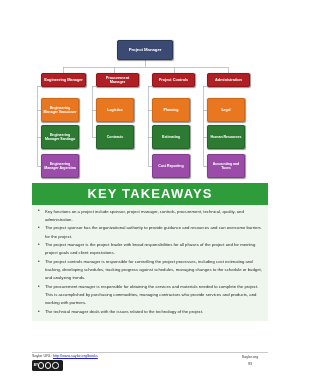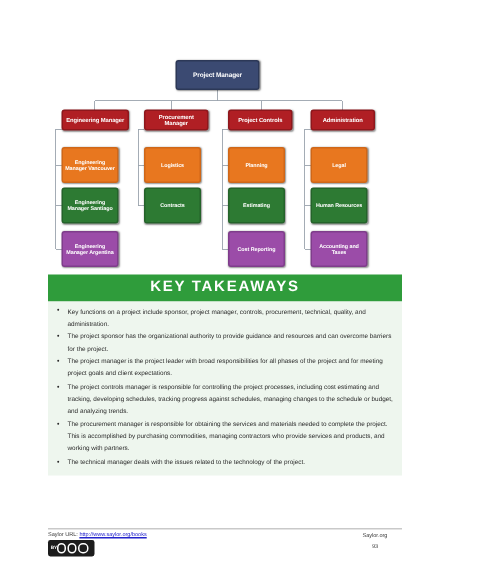--- a/index.html
+++ b/index.html
@@ -81,21 +81,21 @@
   .kt-wrap {
     position: absolute;
     left: 32px;
     top: 183px;
     width: 236px;
   }
   .kt-banner {
     background: #2f9c3b;
     color: #ffffff;
     text-align: center;
-    font-size: 10px;
+    font-size: 13px;
     font-weight: bold;
     letter-spacing: 1.15px;
     padding: 3.2px 0 3.4px 0;
   }
   .kt-body {
     background: #eef6ee;
     padding: 3px 6px 5px 3px;
   }
   ul.kt-list {
     margin: 0;

